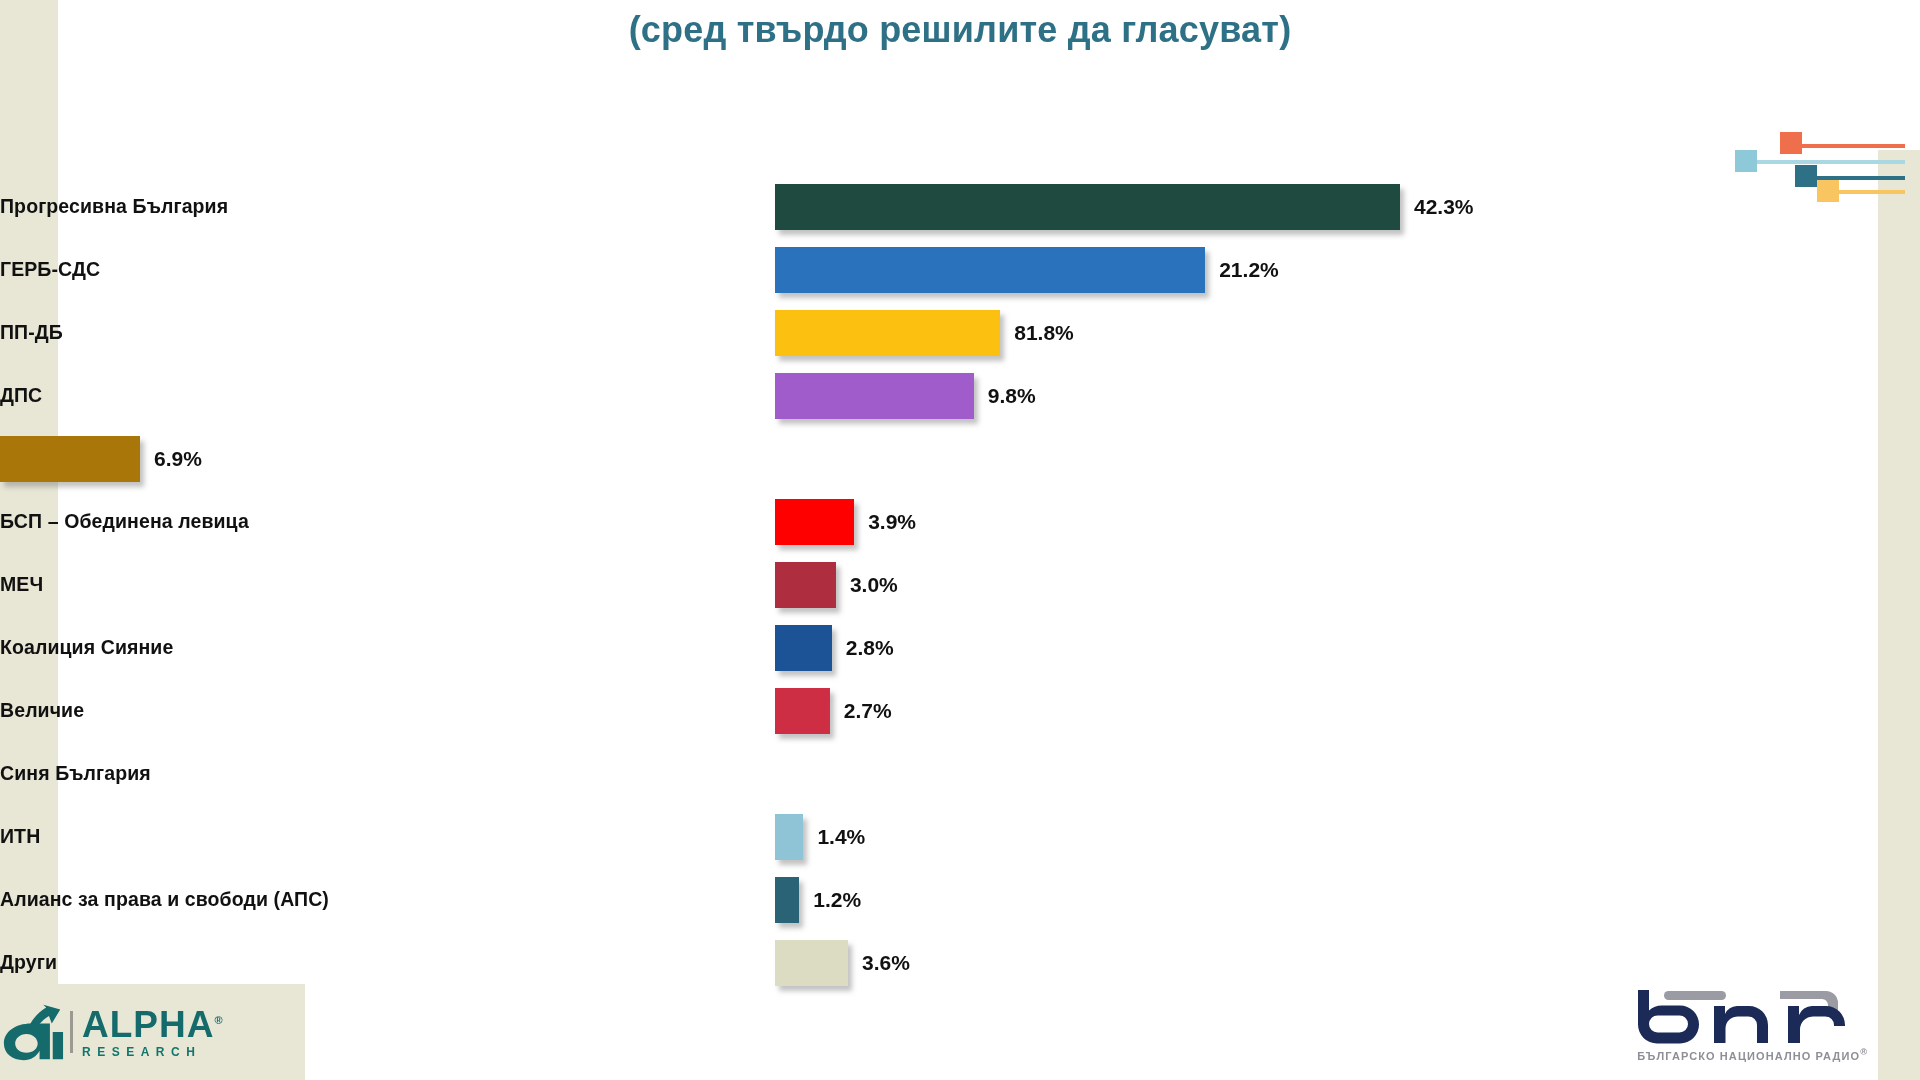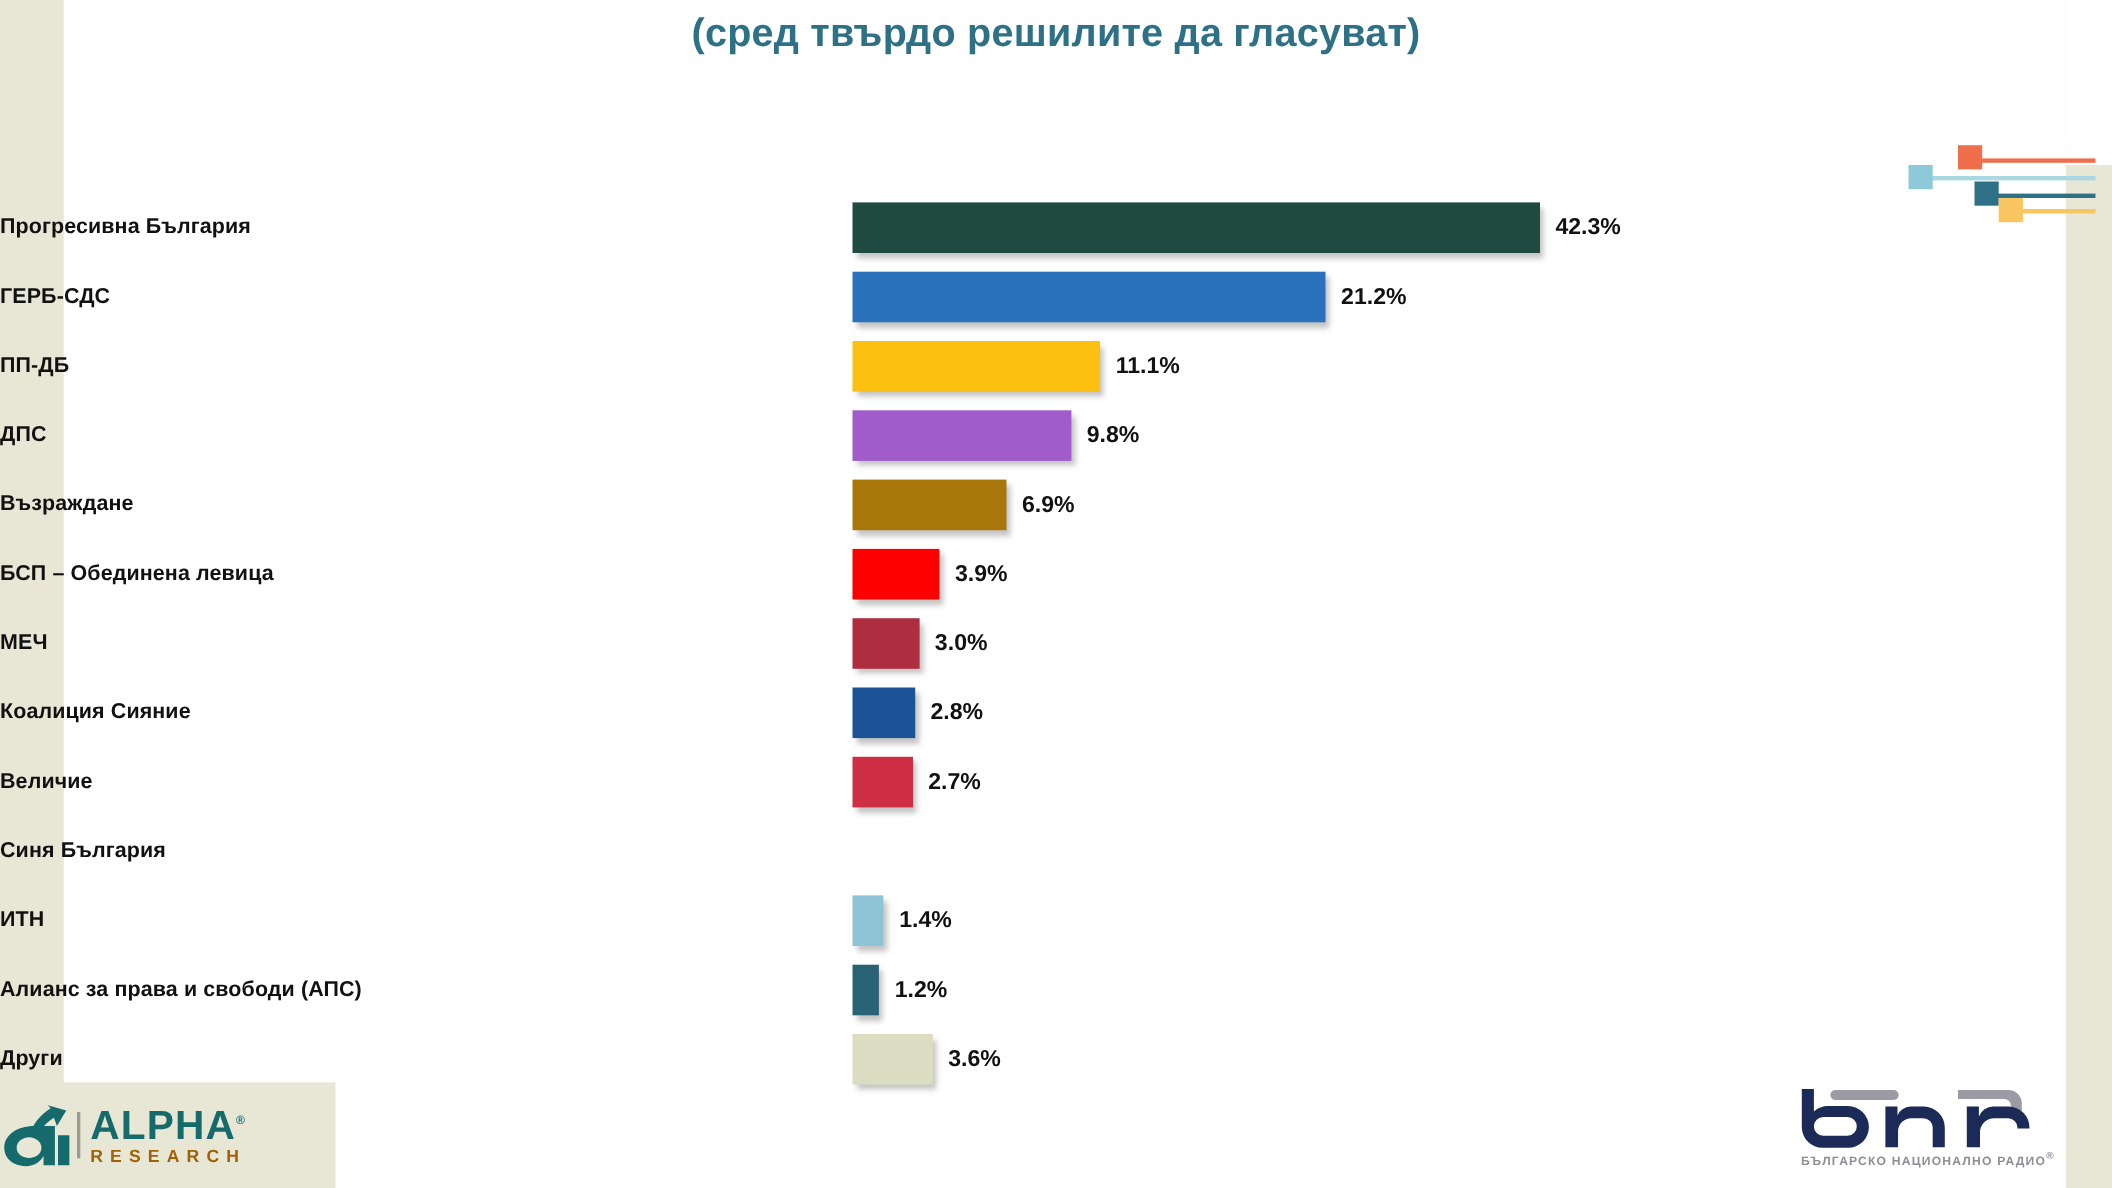--- a/index.html
+++ b/index.html
@@ -88,21 +88,21 @@
   }
   .alpha-words{display:flex;flex-direction:column;line-height:1;}
   .alpha-word-1{
     font-size:37px;font-weight:bold;color:#156b6b;letter-spacing:1px;
     position:relative;
   }
   .alpha-reg{
     font-size:11px;vertical-align:super;font-weight:bold;
   }
   .alpha-word-2{
-    font-size:16px;font-weight:bold;color:#a16207;letter-spacing:6.5px;
+    font-size:12px;font-weight:bold;color:#0f766e;letter-spacing:6.5px;
     margin-top:3px;
   }
 
   
   .bnr{
     position:absolute;right:52px;bottom:18px;width:240px;height:76px;
   }
   .bnr-text{
     position:absolute;left:0;bottom:0;width:240px;text-align:right;
     font-size:11px;font-weight:bold;color:#8e8e96;letter-spacing:1.1px;
@@ -143,32 +143,31 @@
       <div class="row-label">ГЕРБ-СДС</div>
       <div class="bar-wrap">
         <div class="bar" style="width: 430.195px; background: rgb(42, 114, 187);"></div>
         <div class="bar-value">21.2%</div>
       </div>
     </div>
     <div class="row">
       <div class="row-label">ПП-ДБ</div>
       <div class="bar-wrap">
         <div class="bar" style="width: 225.244px; background: rgb(251, 192, 16);"></div>
-        <div class="bar-value">11.1%</div>
+        <div class="bar-value">81.8%</div>
       </div>
     </div>
     <div class="row">
       <div class="row-label">ДПС</div>
       <div class="bar-wrap">
         <div class="bar" style="width: 198.864px; background: rgb(160, 92, 203);"></div>
         <div class="bar-value">9.8%</div>
       </div>
     </div>
     <div class="row">
-      <div class="row-label">Възраждане</div>
       <div class="bar-wrap">
         <div class="bar" style="width: 140.016px; background: rgb(169, 118, 10);"></div>
         <div class="bar-value">6.9%</div>
       </div>
     </div>
     <div class="row">
       <div class="row-label">БСП – Обединена левица</div>
       <div class="bar-wrap">
         <div class="bar" style="width: 79.1396px; background: rgb(254, 0, 0);"></div>
         <div class="bar-value">3.9%</div>

